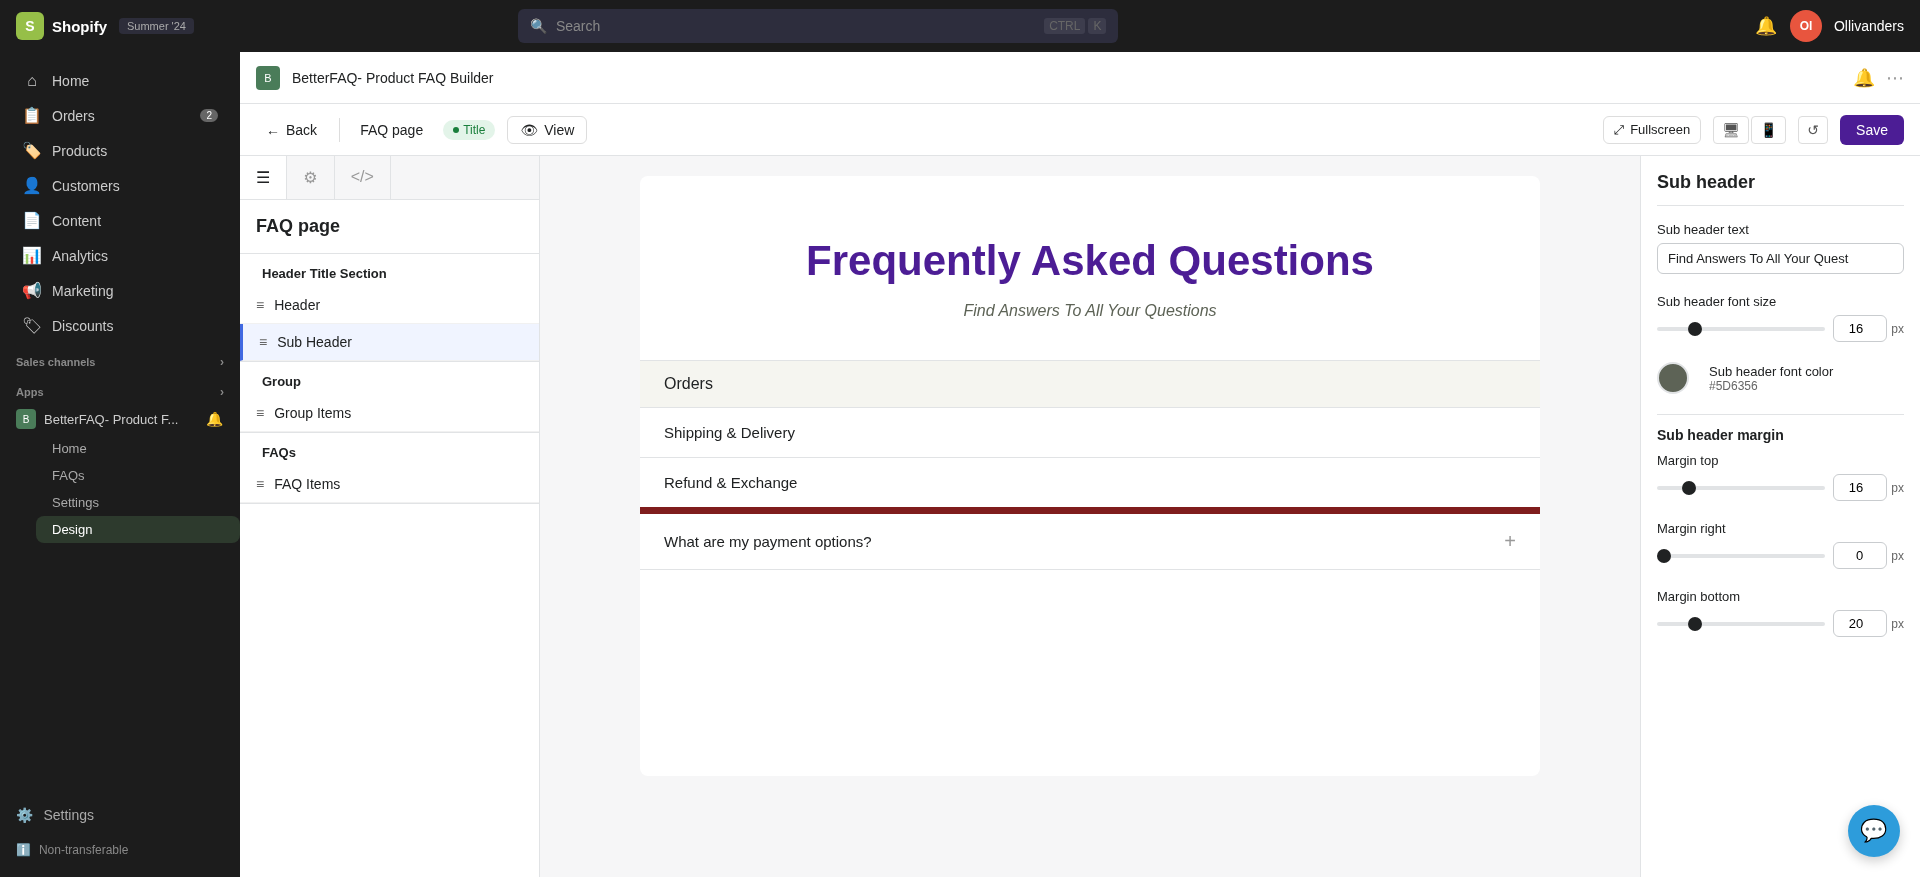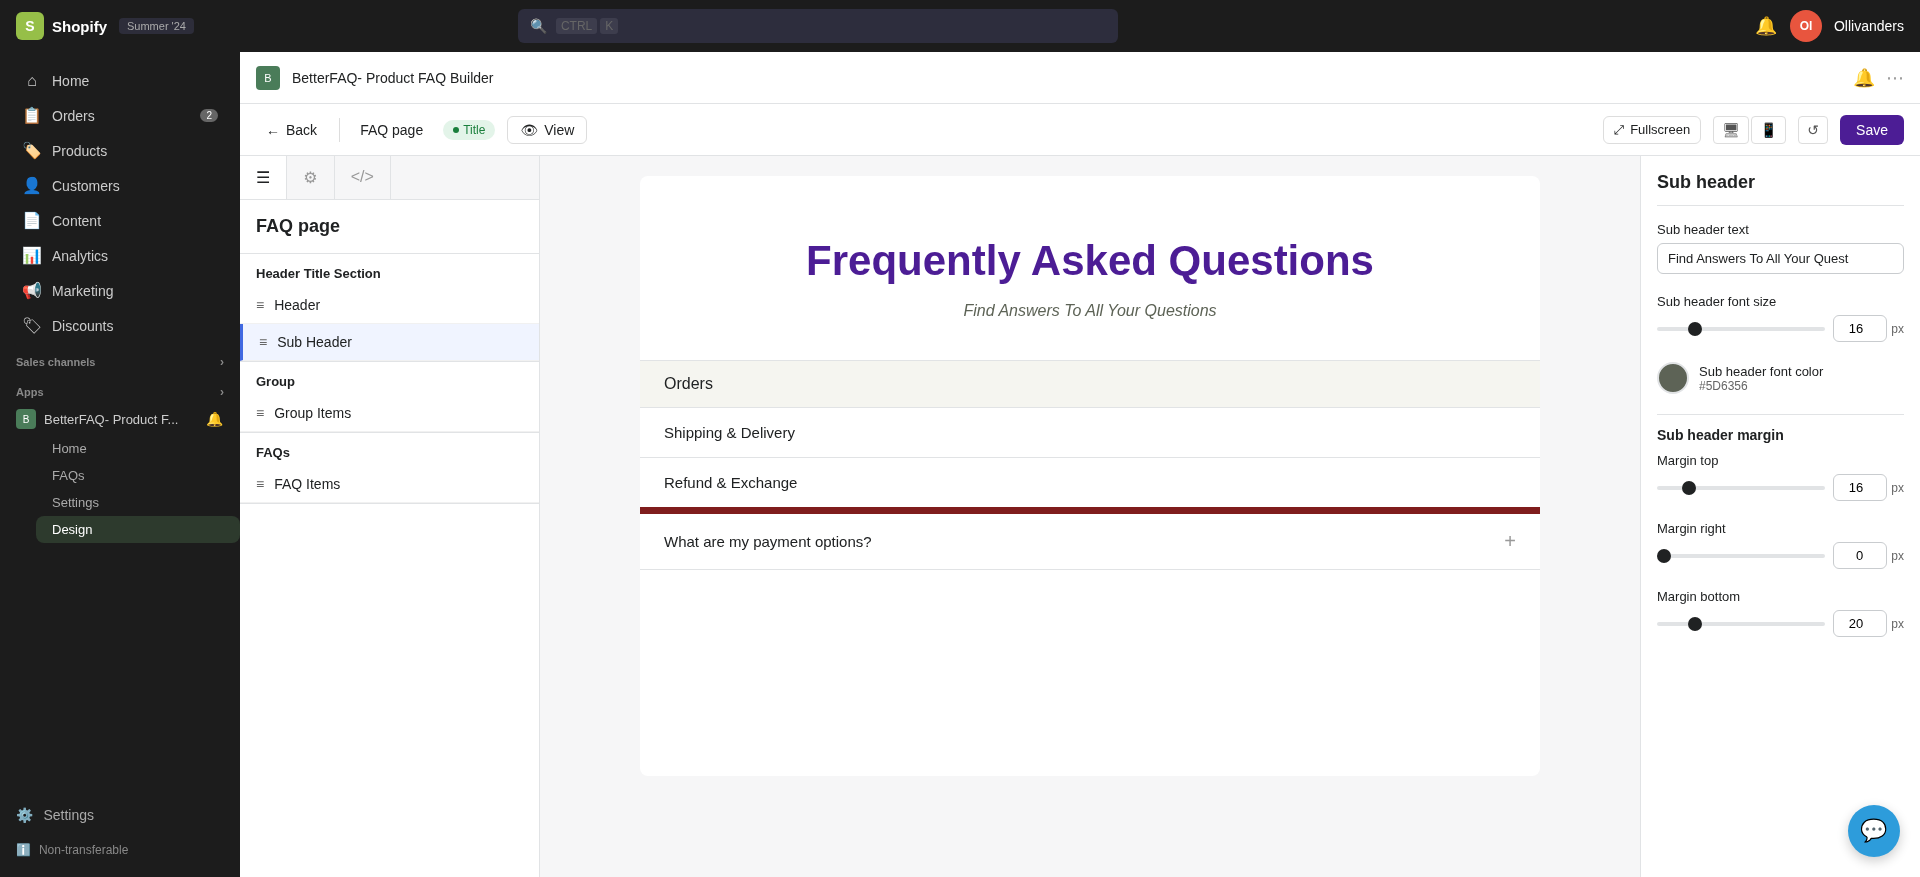--- a/index.html
+++ b/index.html
@@ -133,21 +133,21 @@
       display: flex; border-bottom: 1px solid #e1e3e5; background: #f6f6f7;
     }
     .panel-tab-icon {
       padding: 12px 16px; cursor: pointer; color: #999; font-size: 16px; border-right: 1px solid #e1e3e5;
     }
     .panel-tab-icon.active { background: #fff; color: #202223; }
     .faq-page-title {
       padding: 16px; font-size: 18px; font-weight: 600; border-bottom: 1px solid #e1e3e5;
     }
     .section-header {
-      padding: 12px 16px 6px; font-weight: 600; font-size: 13px; color: #202223;
+      padding: 12px 22px 6px; font-weight: 600; font-size: 13px; color: #202223;
     }
     .section-item {
       display: flex; align-items: center; gap: 10px; padding: 10px 16px;
       cursor: pointer; font-size: 14px; color: #202223;
       border-bottom: 1px solid #f1f1f1;
     }
     .section-item.active { background: #f0f4ff; border-left: 3px solid #4169e1; }
     .section-item-icon { font-size: 14px; color: #666; }
     .section-group { border-bottom: 1px solid #e1e3e5; }
 
@@ -199,21 +199,21 @@
     .field-input {
       width: 100%; border: 1px solid #c9cccf; border-radius: 6px; padding: 7px 10px;
       font-size: 13px; color: #202223; outline: none;
     }
     .px-input-row { display: flex; align-items: center; gap: 4px; }
     .px-input {
       width: 54px; border: 1px solid #c9cccf; border-radius: 6px; padding: 5px 8px;
       font-size: 13px; text-align: right;
     }
     .px-label { font-size: 12px; color: #666; }
-    .color-row { display: flex; align-items: center; gap: 10px; margin-bottom: 16px; }
+    .color-row { display: flex; align-items: center; gap: 20px; margin-bottom: 16px; }
     .color-swatch { width: 32px; height: 32px; border-radius: 50%; cursor: pointer; border: 2px solid #e1e3e5; }
     .color-info { }
     .color-name { font-size: 13px; font-weight: 500; color: #202223; }
     .color-hex { font-size: 12px; color: #666; }
     .section-title-right {
       font-size: 14px; font-weight: 600; color: #202223; margin: 16px 0 10px;
       padding-top: 12px; border-top: 1px solid #e1e3e5;
     }
     .chat-bubble {
       position: fixed; bottom: 20px; right: 20px; width: 52px; height: 52px;
@@ -238,20 +238,21 @@
 <nav class="top-nav">
   <div class="shopify-logo">
     <div class="shopify-logo-icon">
       <span>S</span>
     </div>
     <span>Shopify</span>
   </div>
   <div class="summer-badge">Summer '24</div>
   <div class="search-bar">
     <span style="color:#888;">🔍</span>
+    <input type="text" placeholder="Search" style="">
     <div class="search-shortcut">
       <span>CTRL</span>
       <span>K</span>
     </div>
   </div>
   <div class="nav-right">
     <span class="notif-icon">🔔</span>
     <div class="avatar">Ol</div>
     <span class="store-name">Ollivanders</span>
   </div>

